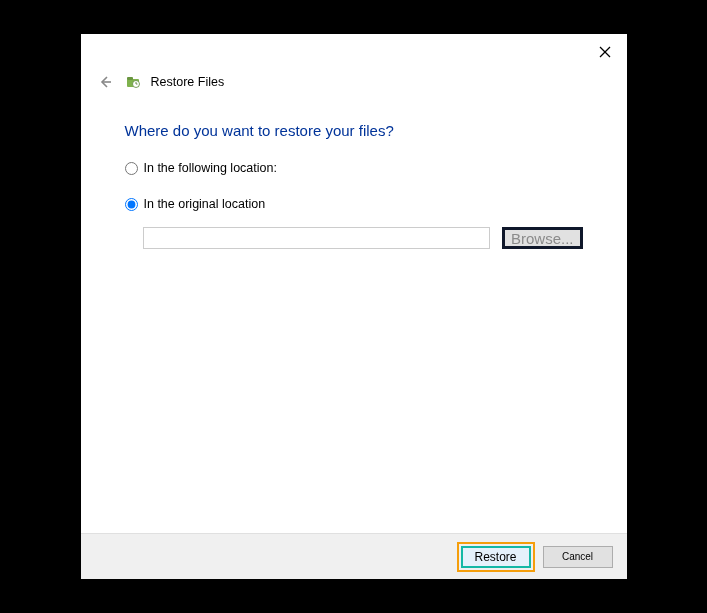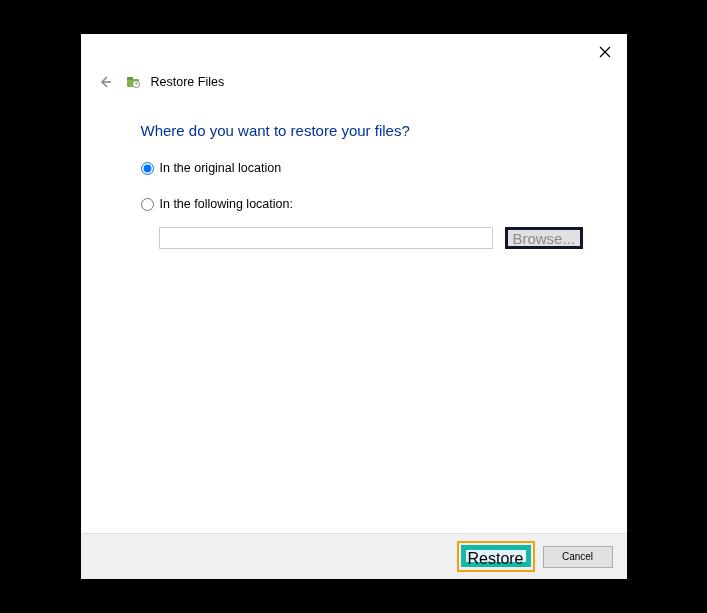--- a/index.html
+++ b/index.html
@@ -67,21 +67,20 @@
       height: 16px;
       position: relative;
     }
     .app-title {
       font-size: 12.5px;
       color: #000;
     }
     .content {
       flex: 1;
       padding: 30px 44px 0 44px;
-      margin-left: 16px;
     }
     .heading {
       font-size: 15px;
       color: #003399;
       margin-bottom: 22px;
       font-weight: normal;
     }
     .radio-row {
       display: flex;
       align-items: center;
@@ -130,22 +129,22 @@
       gap: 8px;
     }
     .restore-highlight {
       border: 2px solid #f59e0b;
       padding: 2px;
     }
     .restore-btn {
       width: 70px;
       height: 22px;
       background: #e5f1fb;
-      border: 5px solid #14b8a6;
-      font-size: 16px;
+      border: 2px solid #14b8a6;
+      font-size: 12px;
       color: #000;
       cursor: pointer;
     }
     .cancel-btn {
       width: 70px;
       height: 22px;
       background: #e1e1e1;
       border: 1px solid #adadad;
       font-size: 10px;
       color: #000;
@@ -179,27 +178,27 @@
         <path d="M11 8 L11 10 L12.5 10" fill="none" stroke="#5a8636" stroke-width="0.9"></path>
       </svg>
     </span>
     <span class="app-title">Restore Files</span>
   </div>
 
   <div class="content">
     <h1 class="heading">Where do you want to restore your files?</h1>
 
     <label class="radio-row">
+      <input type="radio" name="loc" style="">
+      <span>In the following location:</span>
+    </label>
+
+    <label class="radio-row">
       <input type="radio" name="loc" checked="" style="">
       <span>In the original location</span>
-    </label>
-
-    <label class="radio-row">
-      <input type="radio" name="loc" style="">
-      <span>In the following location:</span>
     </label>
 
     <div class="location-row">
       <input class="location-input" type="text" value="" style="">
       <button class="browse-btn" disabled="">Browse...</button>
     </div>
   </div>
 
   <div class="footer">
     <span class="restore-highlight">

